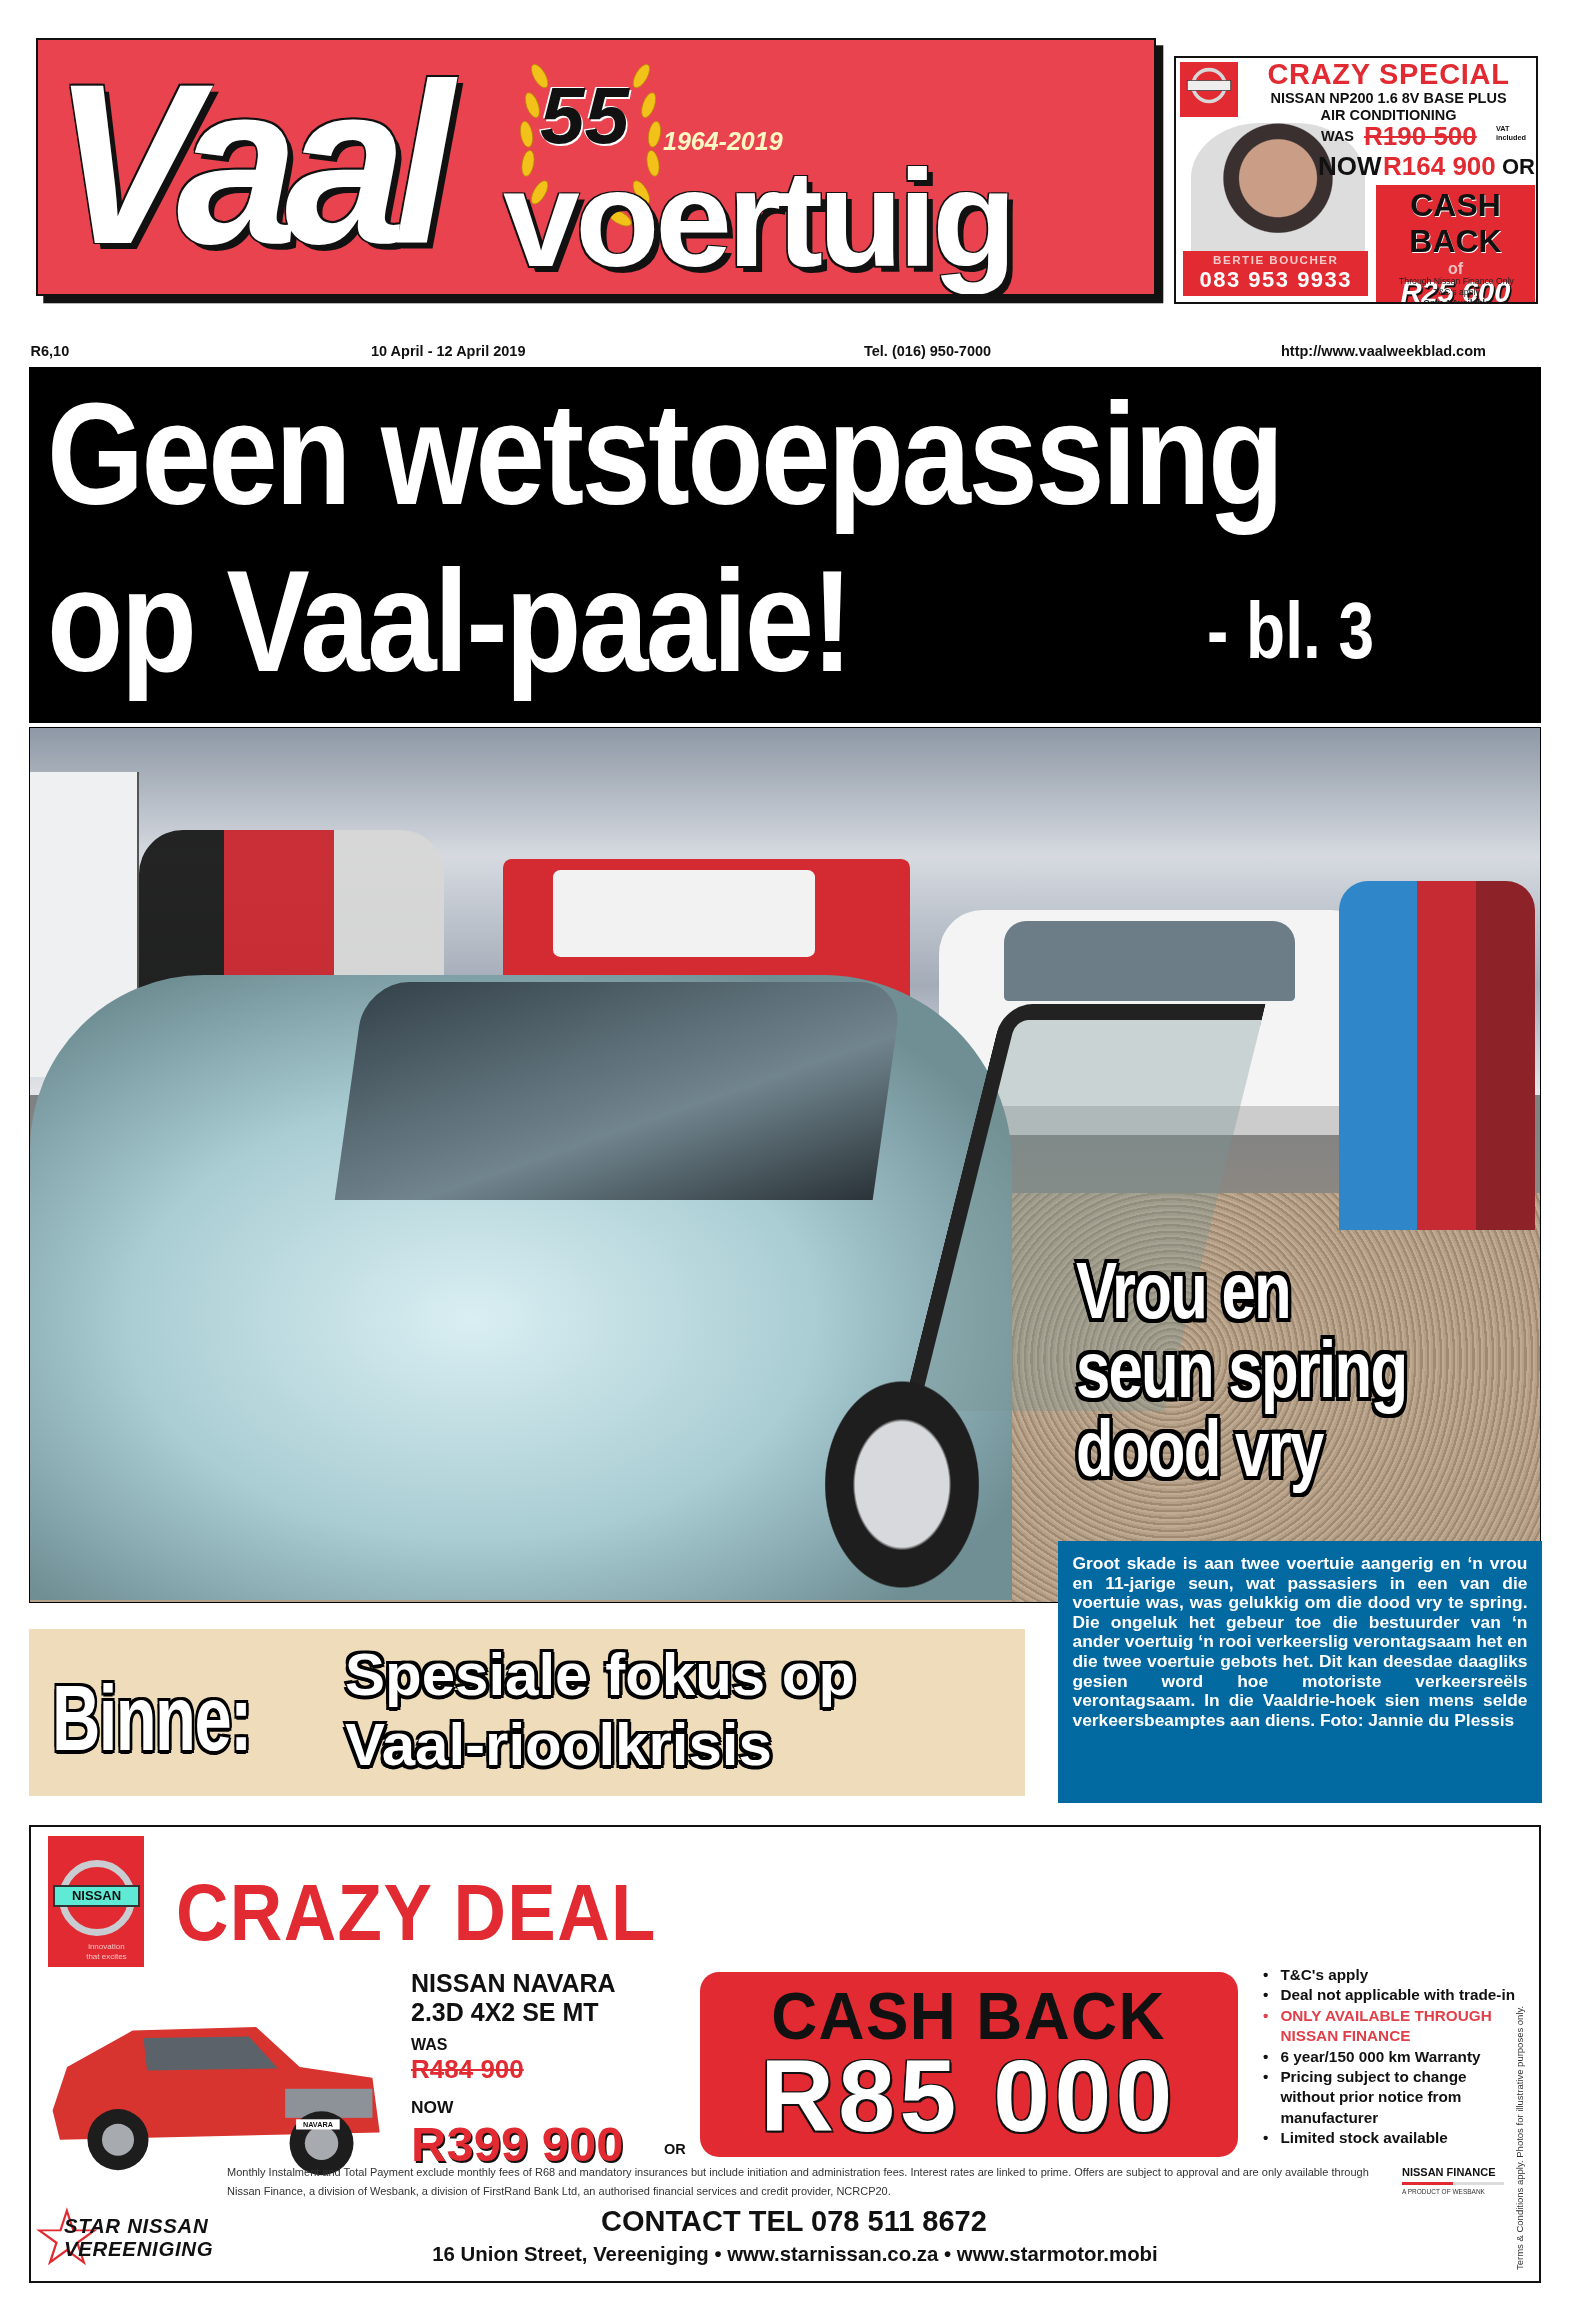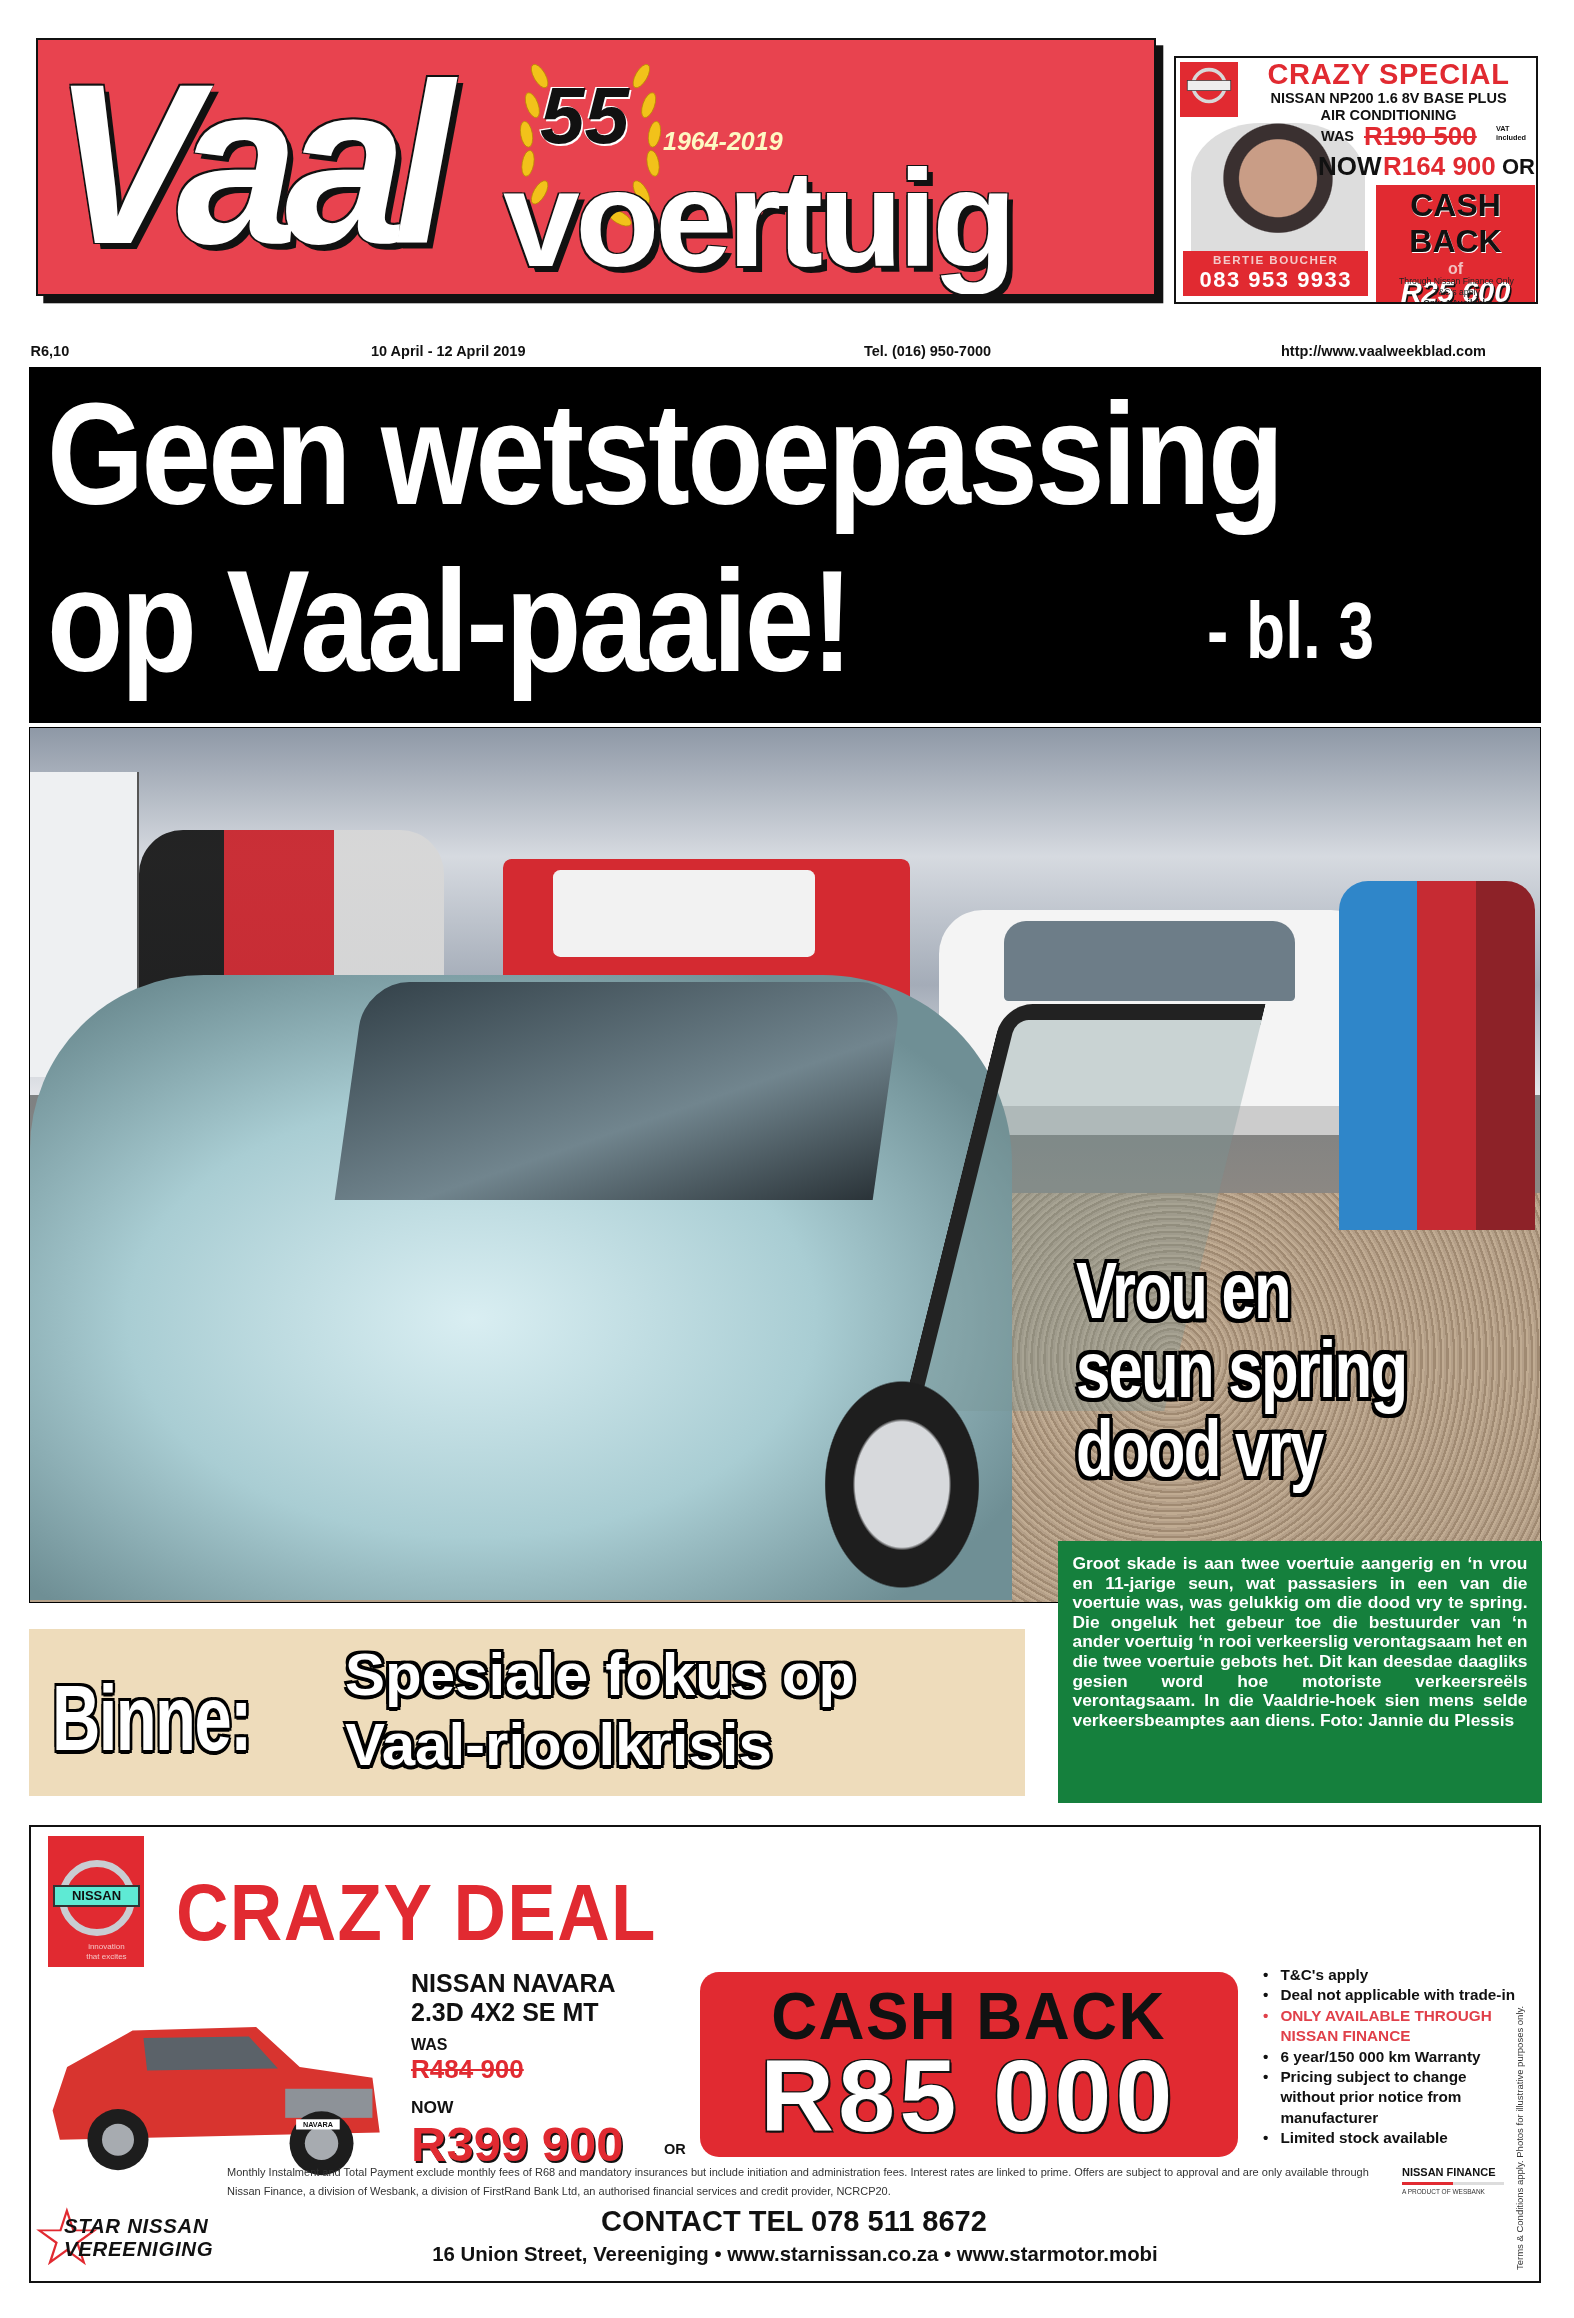--- a/index.html
+++ b/index.html
@@ -61,21 +61,21 @@
   .blue-car { left: 0; top: 247px; width: 982px; height: 625px; background: radial-gradient(ellipse at 45% 55%, #d9eef2 0%, #a9cdd3 45%, #6f8f95 80%); border-radius: 174px 189px 0 0; }
   .blue-glass { left: 320px; top: 254px; width: 538px; height: 218px; background: linear-gradient(160deg, #34424a, #71858e 60%, #2a3338); border-radius: 44px 44px 0 0; transform: skewX(-8deg); }
   .wheel { left: 785px; top: 640px; width: 174px; height: 233px; background: radial-gradient(ellipse at center, #d7d9dc 0 38%, #1e1e1e 40% 62%, transparent 63%); }
   .door { left: 923px; top: 276px; width: 262px; height: 407px; border: 16px solid #222; border-right: none; border-bottom: none; border-radius: 29px 0 0 0; transform: skewX(-14deg); background: rgba(120,150,150,0.35); }
   .people { left: 109px; top: 102px; width: 305px; height: 378px; background: linear-gradient(90deg, #1a1a1a 0 28%, #c9262e 28% 64%, #d7d7d7 64%); border-radius: 44px 44px 0 0; opacity: 0.95; }
   .people-right { left: 1309px; top: 153px; width: 196px; height: 349px; background: linear-gradient(90deg, #2f86c9 0 40%, #c62b33 40% 70%, #8d2228 70%); border-radius: 29px 29px 0 0; }
   .gravel { left: 982px; top: 465px; width: 531px; height: 414px; background: repeating-radial-gradient(circle at 30% 40%, #b49f88 0 2.2px, #a08a72 2.2px 4.4px, #c0ab92 4.4px 6.5px); }
 
   #sub-headline { left: 1076px; top: 1251px; color: #fff; font-weight: 900; font-size: 79px; line-height: 79px; letter-spacing: -2.2px; transform: scaleX(0.78); transform-origin: left top; white-space: pre; text-shadow: -3.6px -3.6px 0 #000, 3.6px -3.6px 0 #000, -3.6px 3.6px 0 #000, 3.6px 3.6px 0 #000, 0 4.4px 0 #000, 4.4px 0 0 #000, 0 -4.4px 0 #000, -4.4px 0 0 #000; }
 
-  #caption-box { left: 1058px; top: 1541px; width: 484px; height: 262px; background: #15803d; padding: 13px 14.5px; }
+  #caption-box { left: 1058px; top: 1541px; width: 484px; height: 262px; background: #0369a1; padding: 13px 14.5px; }
   #caption { color: #fff; font-weight: 700; font-size: 17.4px; line-height: 19.6px; text-align: justify; }
 
   
   #binne-box { left: 29px; top: 1629px; width: 996px; height: 167px; background: #eedcbb; }
   #binne-label { left: 23px; top: 36px; color: #fff; font-weight: 900; font-size: 93px; letter-spacing: -2.2px; transform: scaleX(0.72); transform-origin: left top; text-shadow: -2.9px -2.9px 0 #000, 2.9px -2.9px 0 #000, -2.9px 2.9px 0 #000, 2.9px 2.9px 0 #000, 0 3.6px 0 #000, 3.6px 0 0 #000; }
   .binne-line { left: 316px; color: #fff; font-weight: 900; font-size: 60px; line-height: 1; white-space: nowrap; text-shadow: -2.9px -2.9px 0 #000, 2.9px -2.9px 0 #000, -2.9px 2.9px 0 #000, 2.9px 2.9px 0 #000, 0 3.6px 0 #000, 3.6px 0 0 #000; }
 
   
   #bottom-ad { left: 29px; top: 1825px; width: 1512px; height: 458px; border: 2.9px solid #111; background: #fff; overflow: hidden; }
   .ba-logo { left: 17.4px; top: 8.7px; width: 96px; height: 131px; background: #e12a31; }

